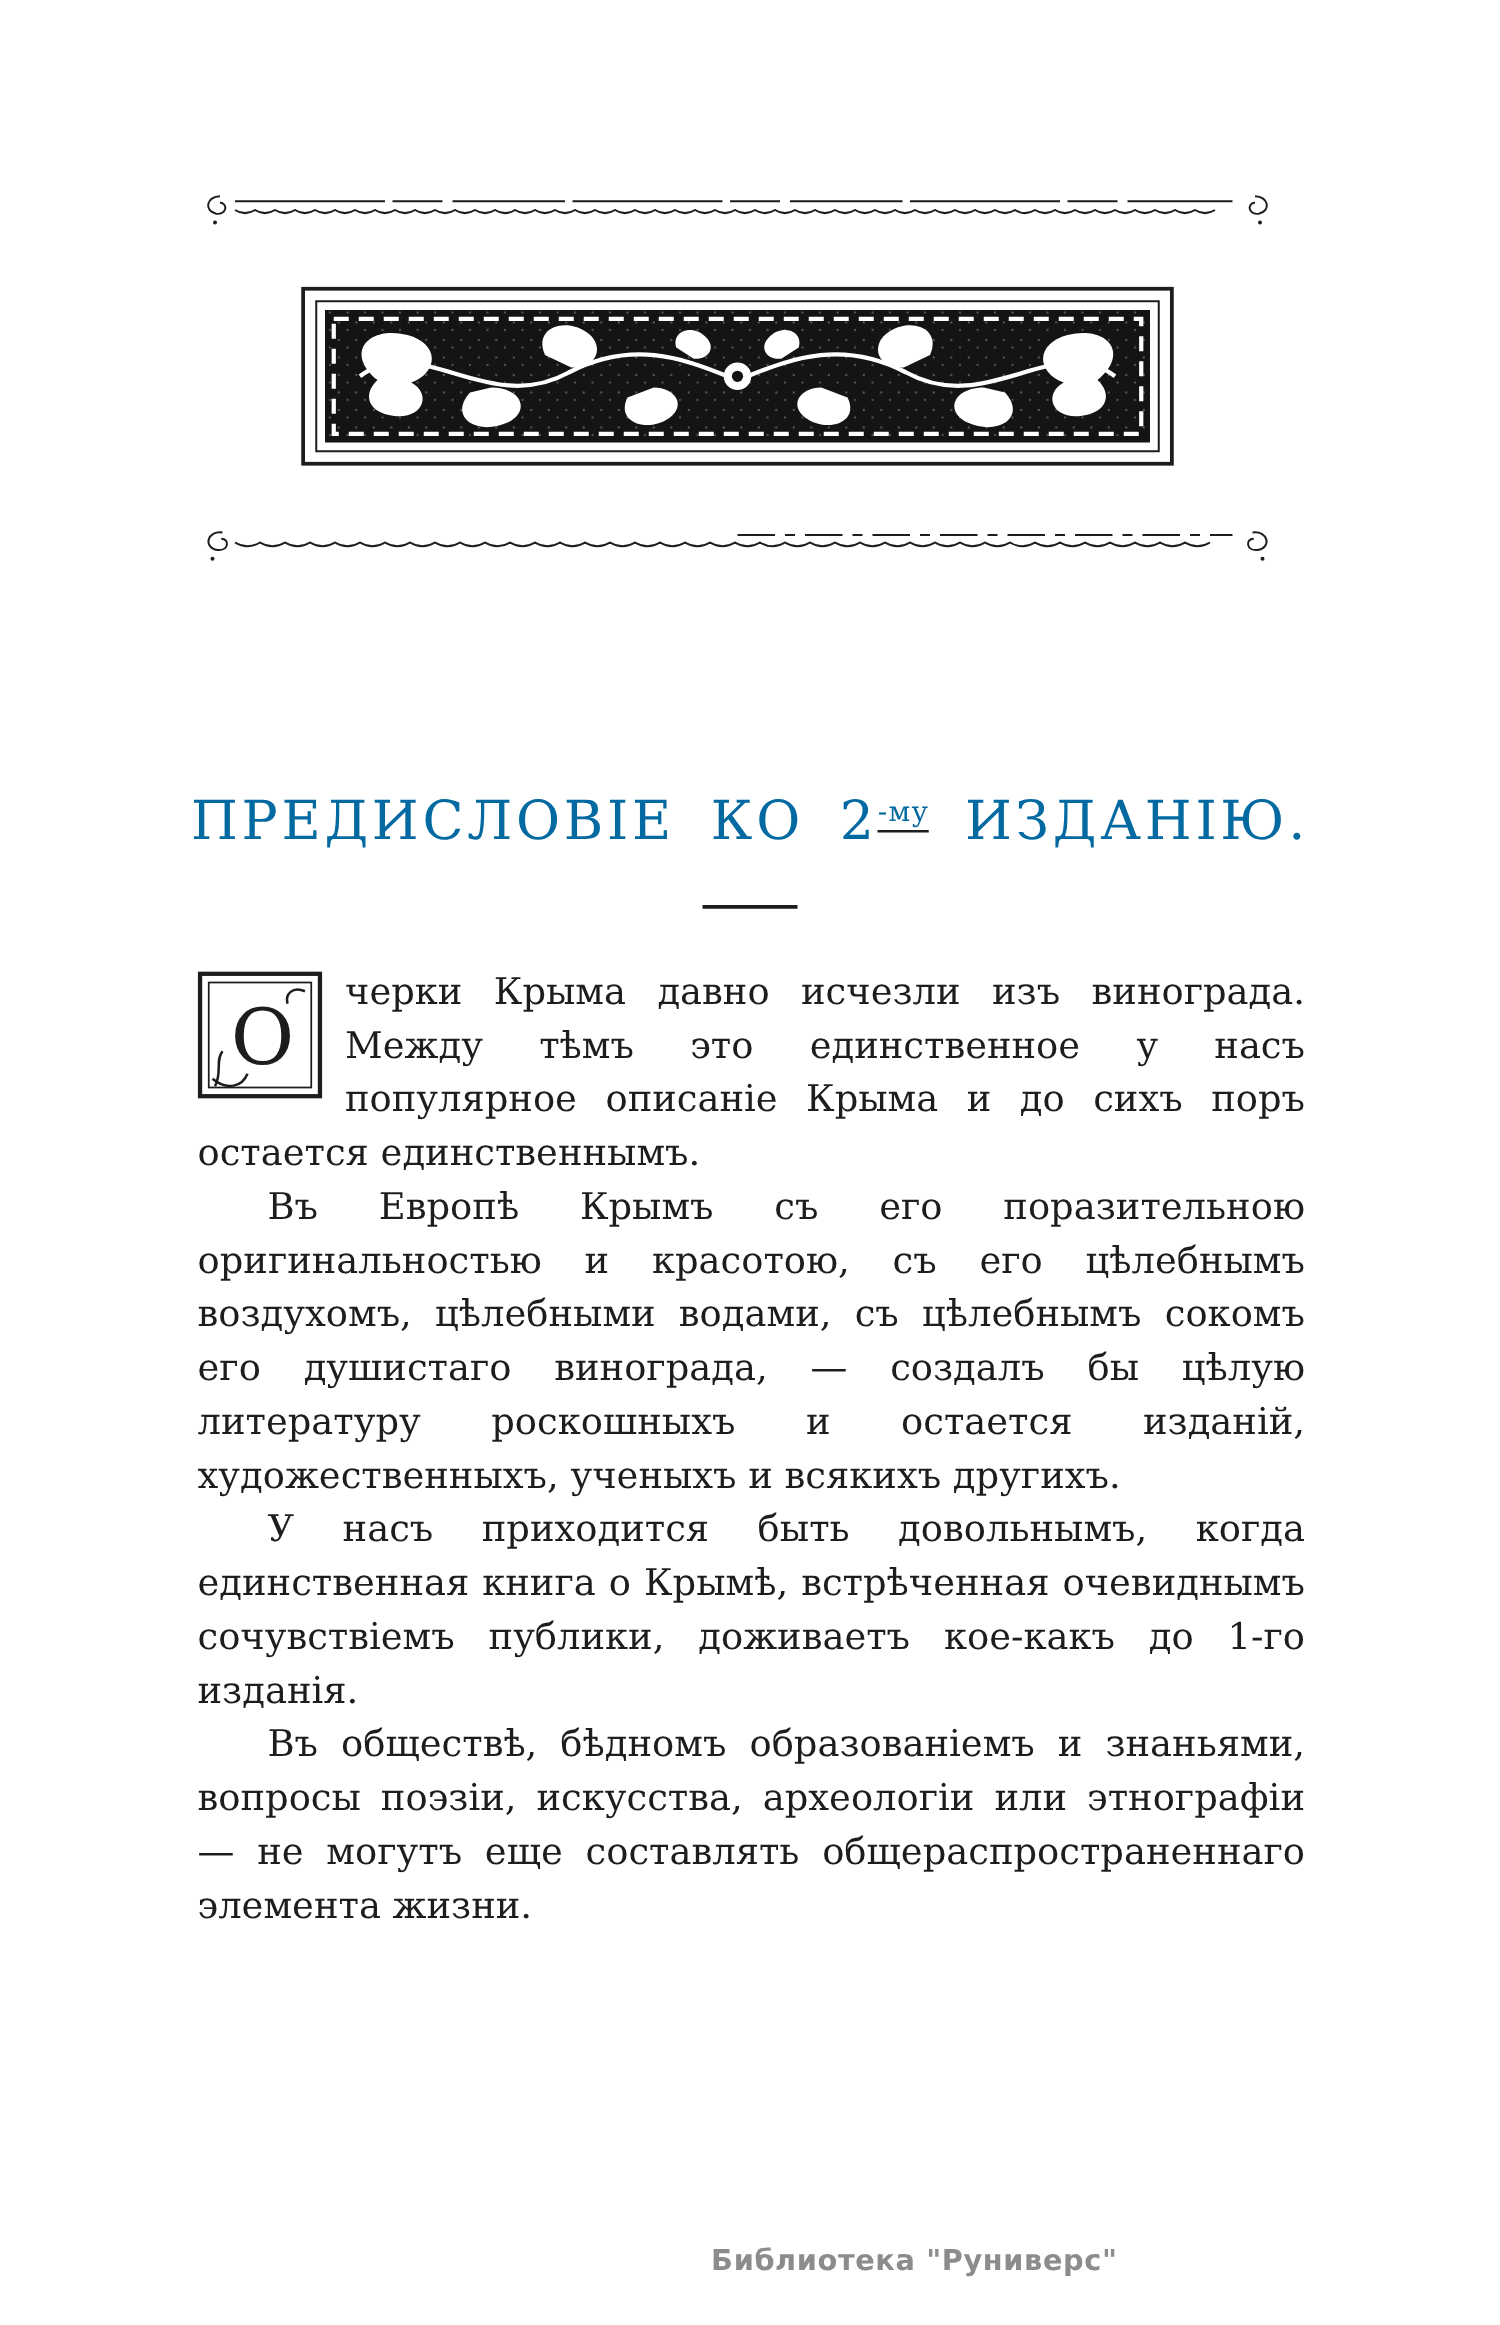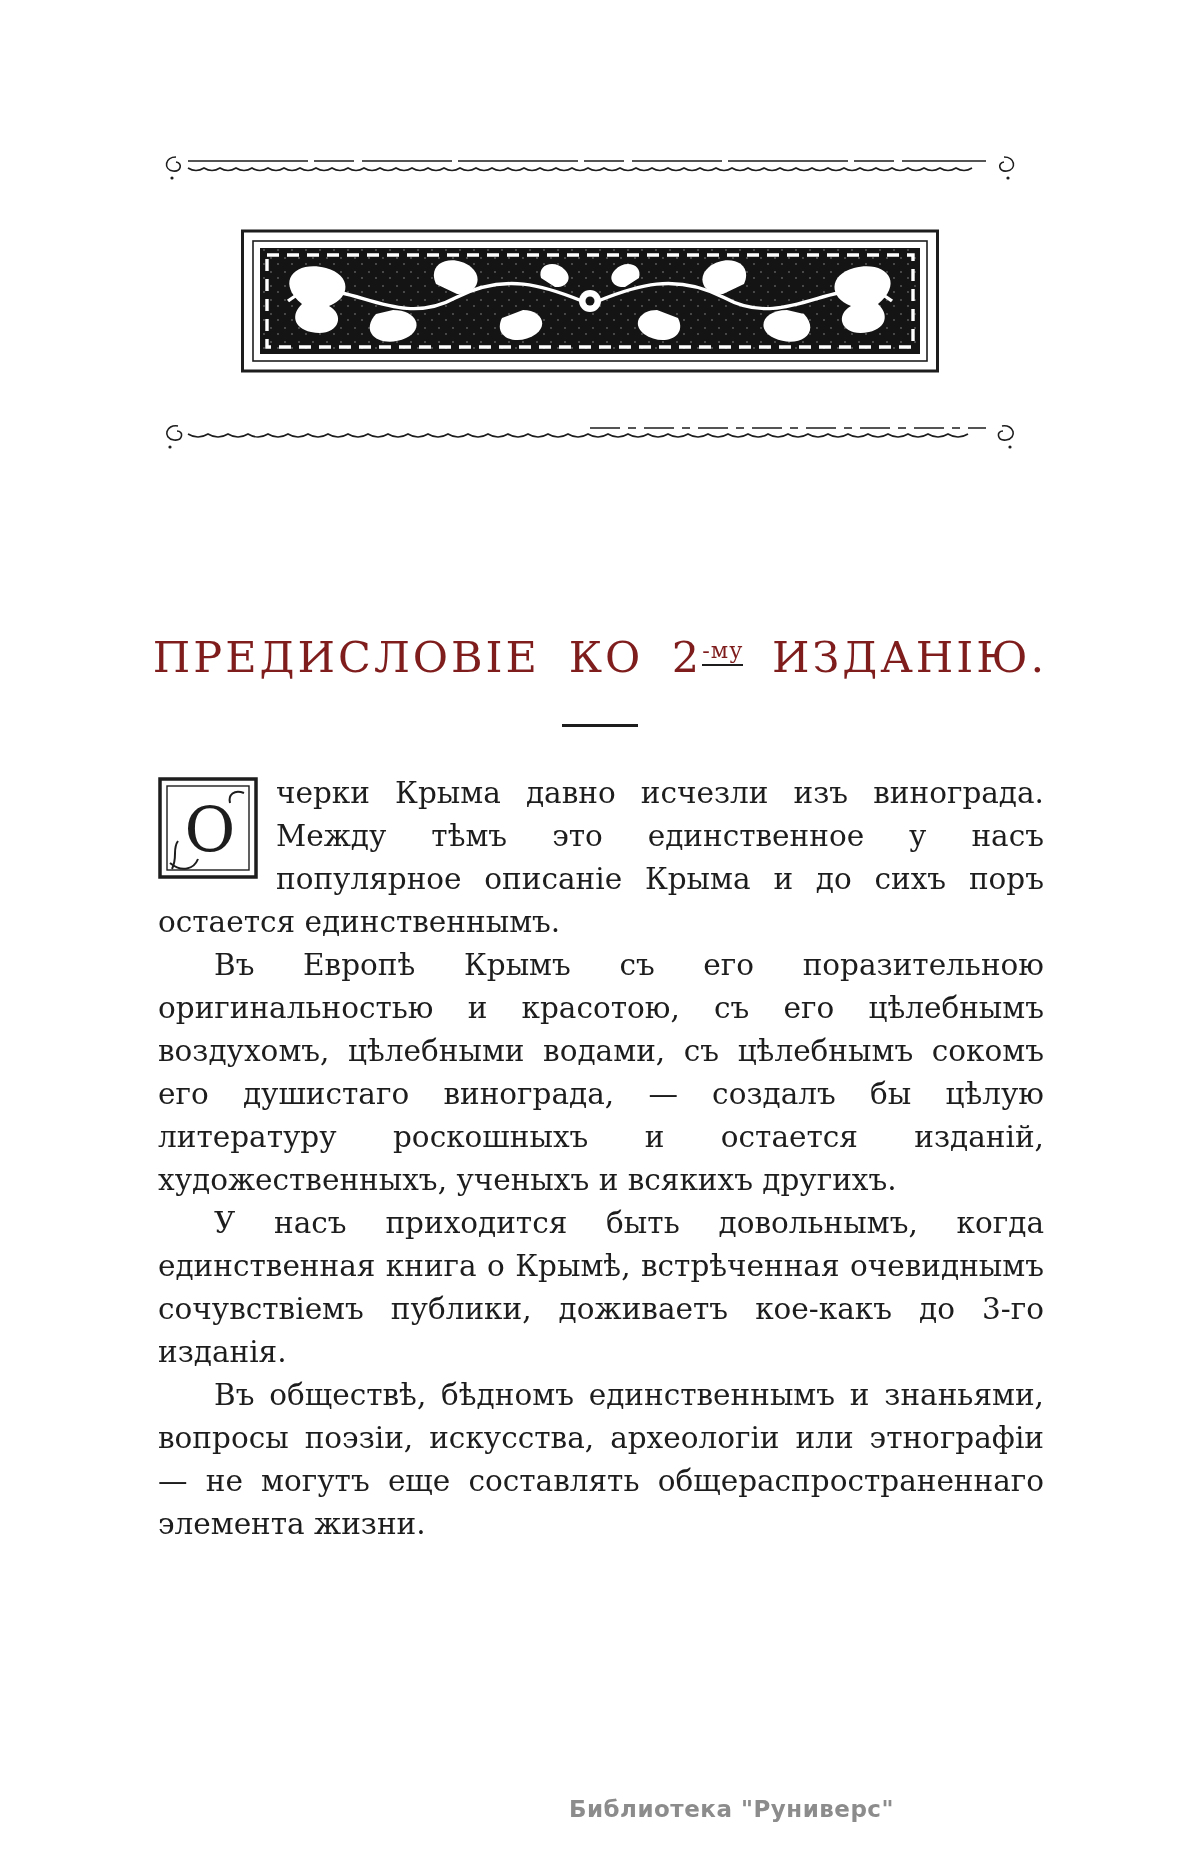--- a/index.html
+++ b/index.html
@@ -24,21 +24,21 @@
   
   .title {
     position: absolute;
     left: 0; top: 632px;
     width: 100%;
     text-align: center;
     font-size: 43px;
     font-weight: normal;
     letter-spacing: 3px;
     word-spacing: 12px;
-    color: #7f1d1d;
+    color: #0369a1;
   }
   .title sup {
     font-size: 0.52em;
     letter-spacing: 1px;
     vertical-align: 14px;
     border-bottom: 2px solid #1d1d1d;
     padding-bottom: 1px;
   }
 
   .divider {
@@ -148,19 +148,19 @@
           <g stroke="#1d1d1d" stroke-width="2" fill="none">
             <path d="M12 86 C24 96 36 92 40 82"></path>
             <path d="M14 92 C20 80 14 72 20 64"></path>
             <path d="M86 16 C76 12 70 18 72 26"></path>
           </g>
           <text x="52" y="74" text-anchor="middle" font-family="DejaVu Serif, serif" font-size="62" fill="#1d1d1d">О</text>
         </svg>
       </span><span>черки Крыма давно исчезли изъ винограда. Между тѣмъ это единственное у насъ популярное описаніе Крыма и до сихъ поръ остается единственнымъ.</span>
     </p>
     <p class="para">Въ Европѣ Крымъ съ его поразительною оригинальностью и красотою, съ его цѣлебнымъ воздухомъ, цѣлебными водами, съ цѣлебнымъ сокомъ его душистаго винограда, — создалъ бы цѣлую литературу роскошныхъ и остается изданій, художественныхъ, ученыхъ и всякихъ другихъ.</p>
-    <p class="para">У насъ приходится быть довольнымъ, когда единственная книга о Крымѣ, встрѣченная очевиднымъ сочувствіемъ публики, доживаетъ кое-какъ до 3-го изданія.</p>
-    <p class="para">Въ обществѣ, бѣдномъ единственнымъ и знаньями, вопросы поэзіи, искусства, археологіи или этнографіи — не могутъ еще составлять общераспространеннаго элемента жизни.</p>
+    <p class="para">У насъ приходится быть довольнымъ, когда единственная книга о Крымѣ, встрѣченная очевиднымъ сочувствіемъ публики, доживаетъ кое-какъ до 1-го изданія.</p>
+    <p class="para">Въ обществѣ, бѣдномъ образованіемъ и знаньями, вопросы поэзіи, искусства, археологіи или этнографіи — не могутъ еще составлять общераспространеннаго элемента жизни.</p>
   </div>
 
   <div class="watermark">Библиотека "Руниверс"</div>
 
 </div>
 
 </body></html>

